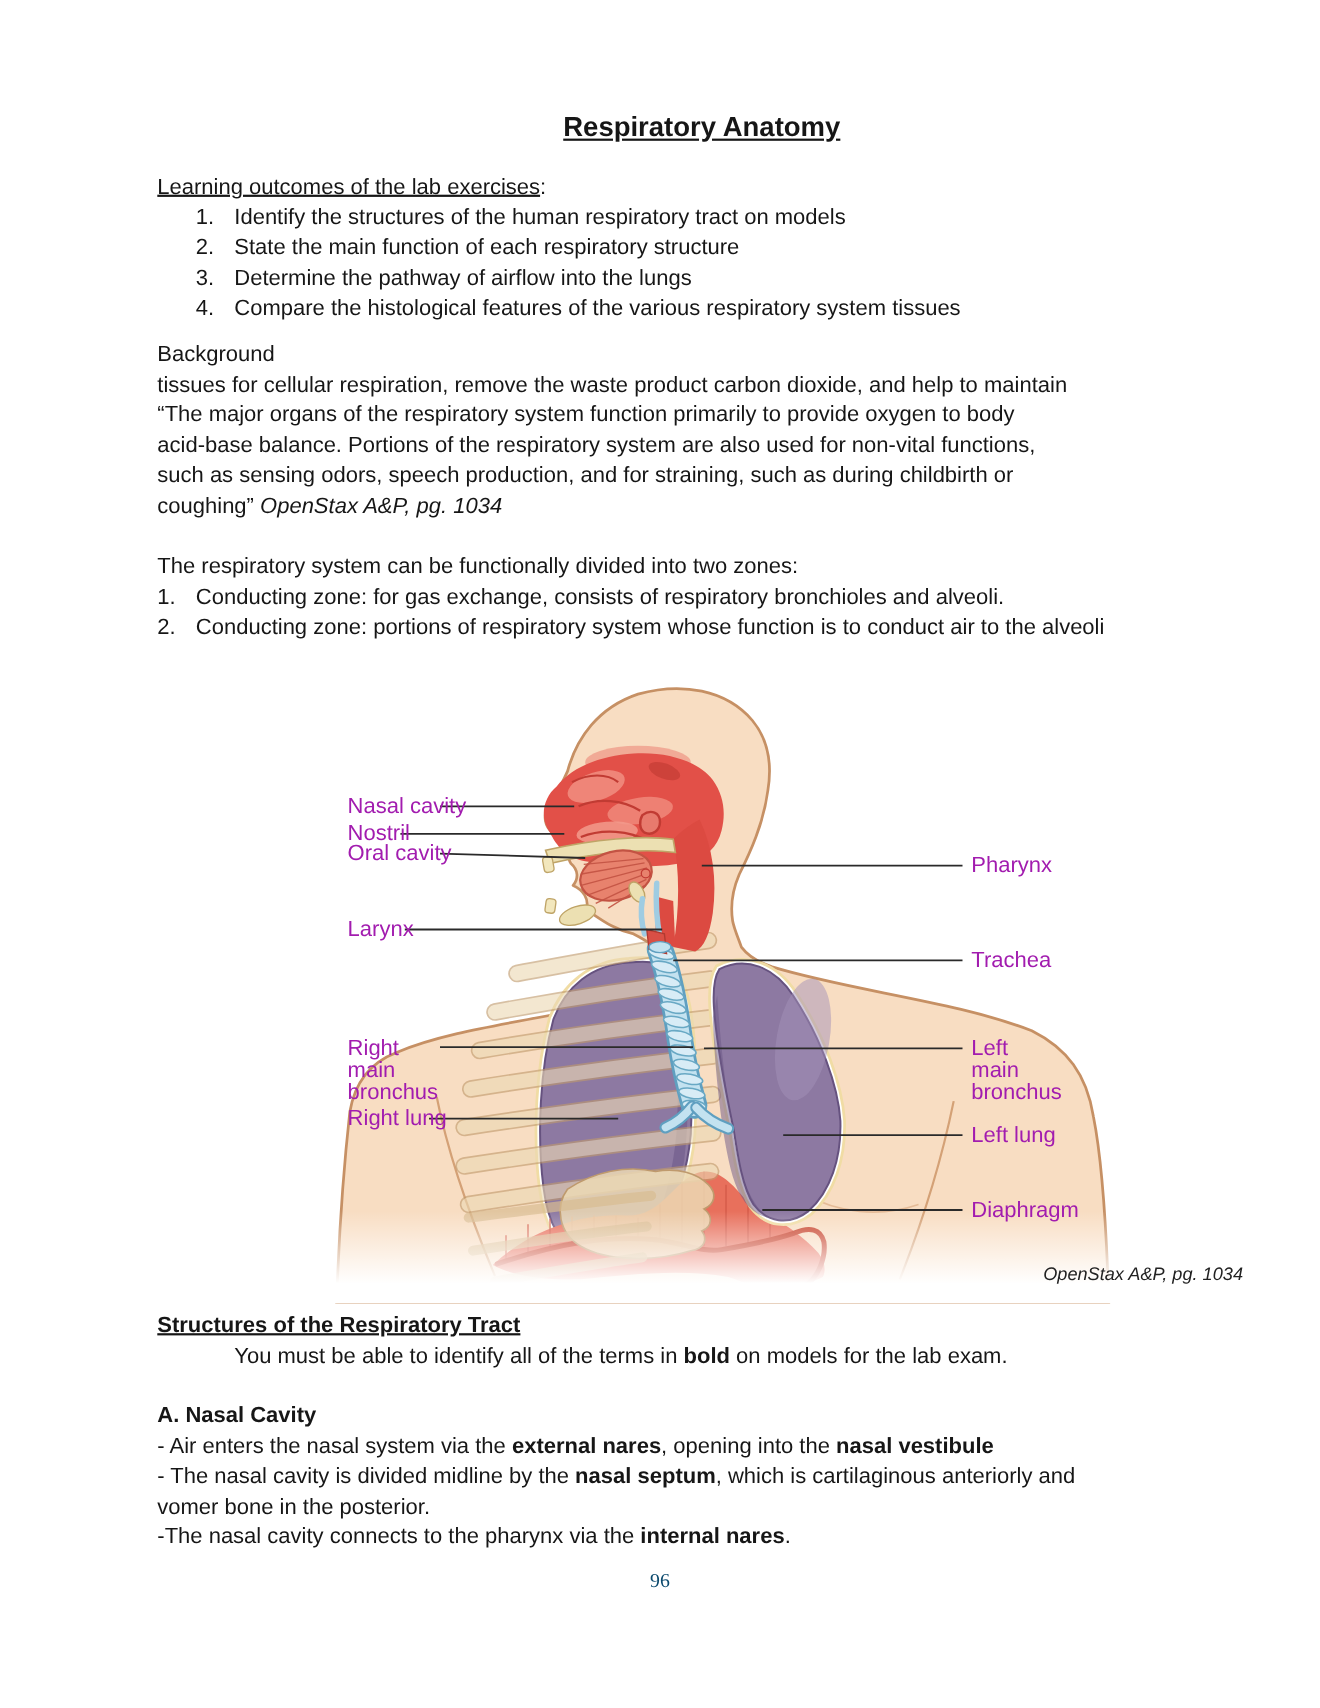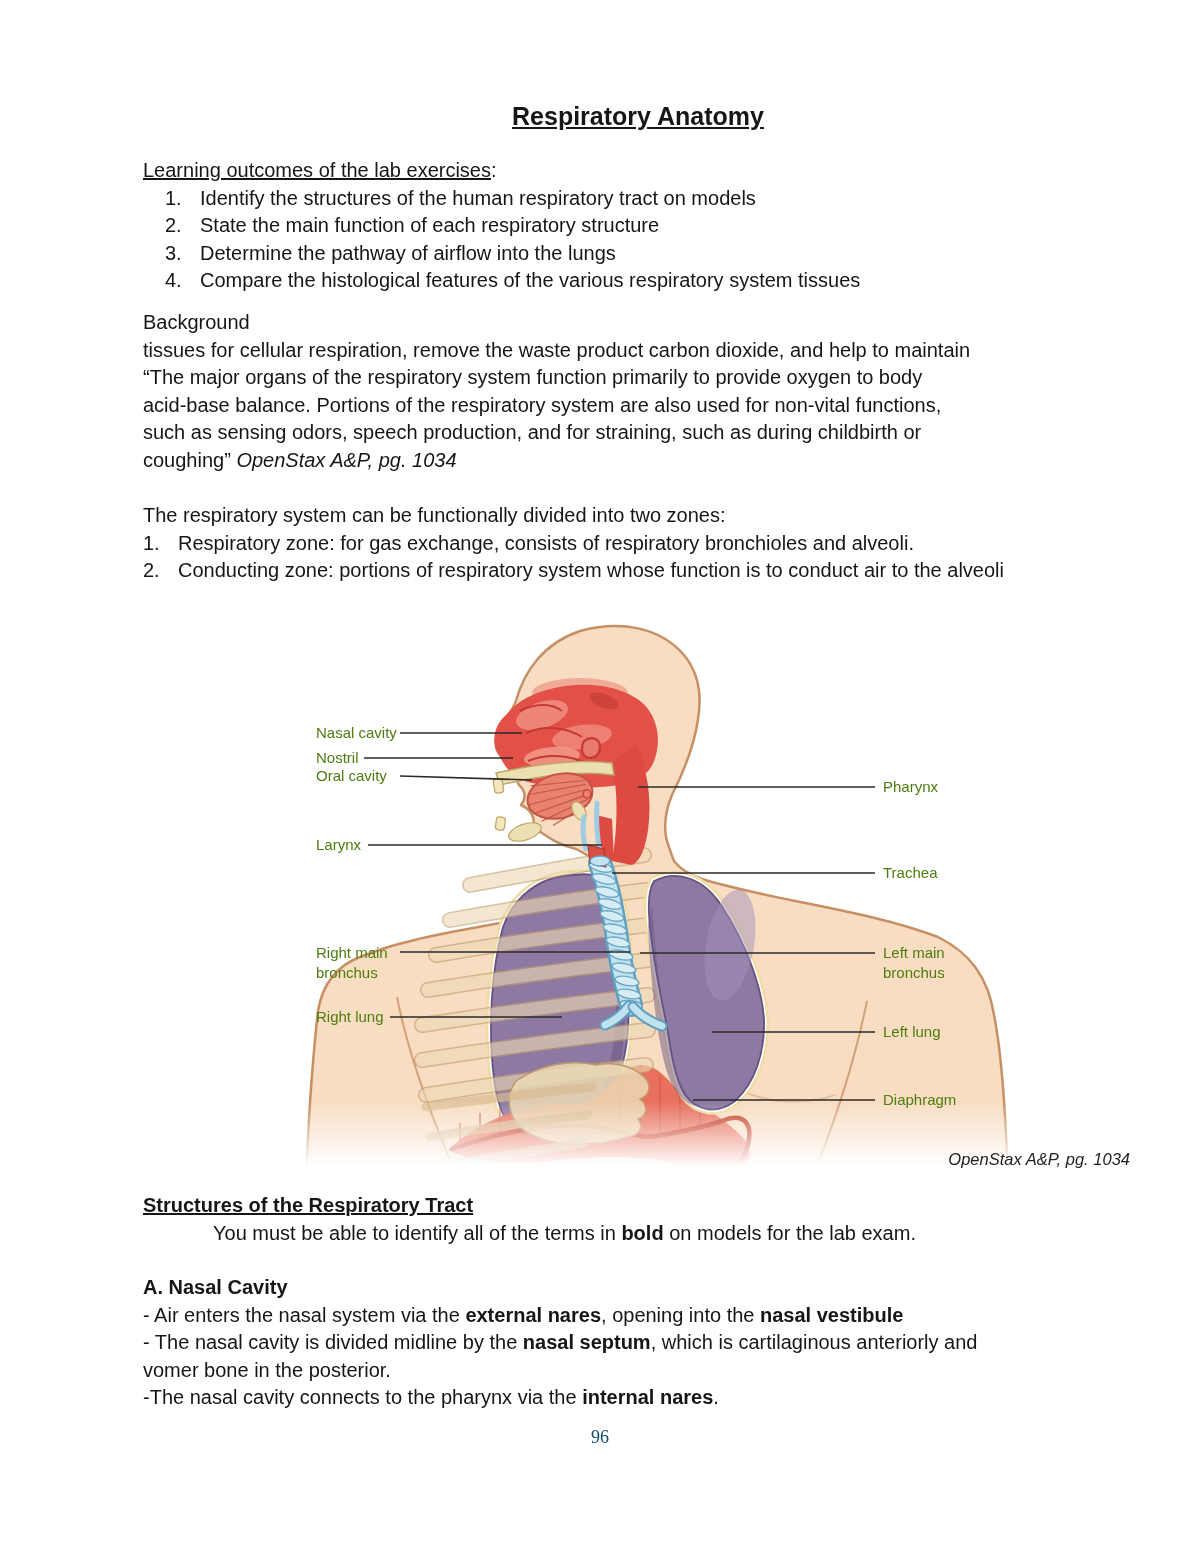--- a/index.html
+++ b/index.html
@@ -8,27 +8,27 @@
     font-family:"Liberation Sans","DejaVu Sans",sans-serif;
     font-size:20px;line-height:27.5px;color:#161616;overflow:hidden;
   }
   .abs{position:absolute;}
   .sec{left:143px;width:1000px;}
   .u{text-decoration:underline;}
   .b{font-weight:bold;}
   .nw{white-space:nowrap;}
   .title-wrap{left:143px;width:990px;text-align:center;}
   .title{font-size:25px;font-weight:bold;line-height:32px;}
-  .ol1{margin-left:22px;}
+  .ol1{margin-left:35px;}
   .li{padding-left:35px;text-indent:-35px;}
   .num{display:inline-block;width:35px;text-indent:0;}
   .indent1{margin-left:70px;}
   .diagram{left:300px;top:615px;width:860px;height:570px;}
   .diagram svg{position:absolute;left:0;top:0;}
-  .dlabel{position:absolute;font-size:15px;line-height:20px;color:#4d7c0f;}
+  .dlabel{position:absolute;font-size:20px;line-height:20px;color:#a21caf;}
   .attribution{right:70px;top:1148px;font-size:16.5px;font-style:italic;line-height:22px;color:#222;}
   .pagenum{left:0;top:1424px;width:100%;text-align:center;
     font-family:"Liberation Serif","DejaVu Serif",serif;font-size:18px;color:#0c4a6e;}
 </style>
 </head>
 <body>
 
 <div class="page">
 
   <div class="abs title-wrap" style="top:100px">
@@ -49,21 +49,21 @@
     <div>Background</div>
     <div class="nw"><span>tissues for cellular respiration, remove the waste product carbon dioxide, and help to maintain</span></div>
     <div class="nw"><span>“The major organs of the respiratory system function primarily to provide oxygen to body</span></div>
     <div class="nw"><span>acid-base balance. Portions of the respiratory system are also used for non-vital functions,</span></div>
     <div class="nw"><span>such as sensing odors, speech production, and for straining, such as during childbirth or</span></div>
     <div class="nw"><span>coughing” </span><span style="font-style: italic;">OpenStax A&amp;P, pg. 1034</span></div>
   </section>
 
   <section class="abs sec" style="top:502px">
     <div>The respiratory system can be functionally divided into two zones:</div>
-    <div class="li"><span class="num">1.</span><span>Respiratory zone: for gas exchange, consists of respiratory bronchioles and alveoli.</span></div>
+    <div class="li"><span class="num">1.</span><span>Conducting zone: for gas exchange, consists of respiratory bronchioles and alveoli.</span></div>
     <div class="li"><span class="num">2.</span><span>Conducting zone: portions of respiratory system whose function is to conduct air to the alveoli</span></div>
   </section>
 
   <div class="abs diagram">
     <svg width="860" height="570" viewBox="0 0 860 570">
       <defs>
         <linearGradient id="fadeG" x1="0" y1="0" x2="0" y2="1">
           <stop offset="0" stop-color="#ffffff" stop-opacity="0"></stop>
           <stop offset="1" stop-color="#ffffff" stop-opacity="1"></stop>
         </linearGradient>

